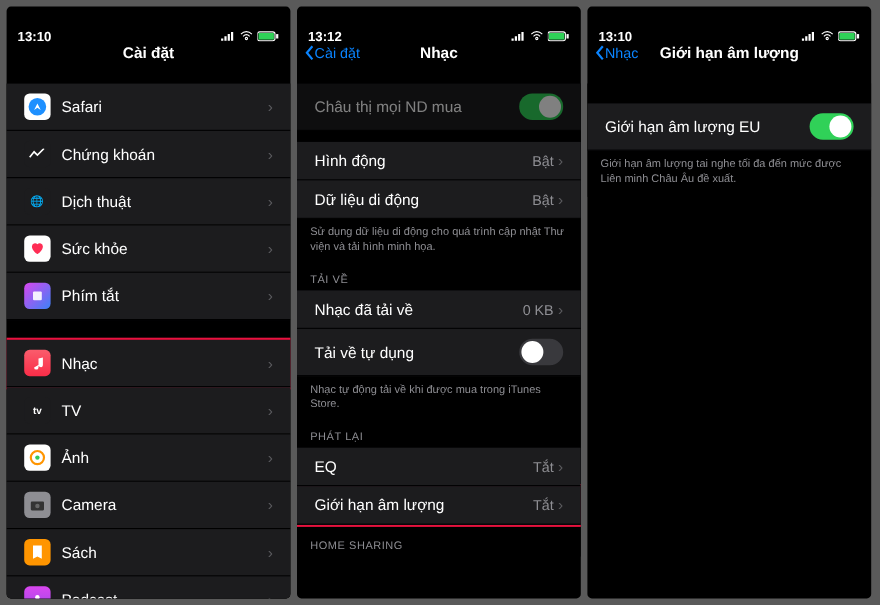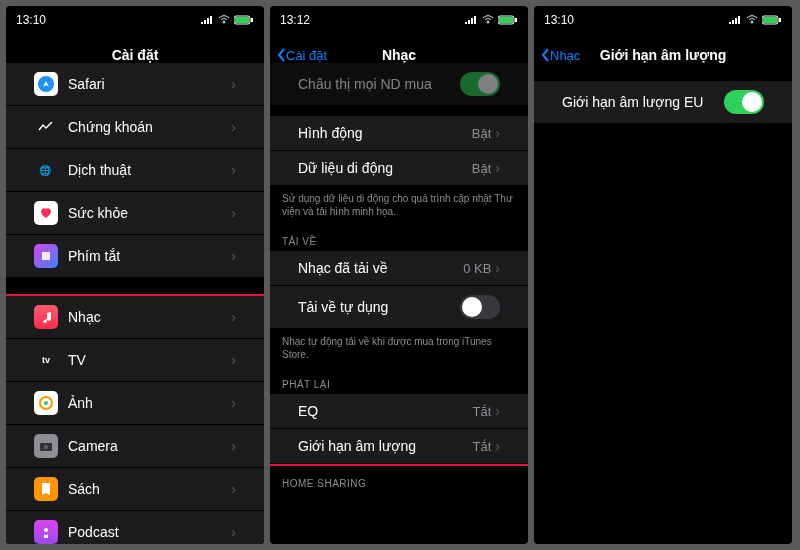--- a/index.html
+++ b/index.html
@@ -1,24 +1,24 @@
 <!DOCTYPE html>
 <html><head>
 <meta charset="utf-8">
 <style>
 body{margin:0;background:#5a5a5a;font-family:-apple-system,Helvetica,Arial,sans-serif;width:800px;height:550px;overflow:hidden}
 .phones{display:flex;gap:6px;padding:6px}
 .phone{background:#000;width:258px;height:538px;border-radius:4px;overflow:hidden;position:relative;color:#fff;font-size:13px}
-.sbar{display:flex;justify-content:space-between;align-items:center;padding:7px 10px 0;font-size:12px;font-weight:400}
+.sbar{display:flex;justify-content:space-between;align-items:center;padding:20px 10px 0;font-size:12px;font-weight:700}
 .sicons{display:flex;gap:3px;align-items:center}
-.nav{display:flex;align-items:flex-end;justify-content:center;position:relative;height:36px}
+.nav{display:flex;align-items:flex-start;justify-content:center;position:relative;height:36px}
 .back{position:absolute;left:6px;display:flex;align-items:center;color:#0a84ff;font-size:13px}
 .title{font-weight:600;font-size:14px}
 .list{background:#000}
-.row{display:flex;align-items:center;padding:9px 28px;background:#1c1c1e;border-bottom:1px solid #000;position:relative}
+.row{display:flex;align-items:center;padding:9px 16px;background:#1c1c1e;border-bottom:1px solid #000;position:relative}
 .icon{width:24px;height:24px;border-radius:5px;margin-right:10px;display:flex;align-items:center;justify-content:center;font-size:13px;flex-shrink:0}
 .label{flex:1;font-size:14px}
 .val{color:#8e8e93;font-size:13px;margin-right:4px}
 .chev{color:#5a5a5e;font-size:14px}
 .gap{height:18px;background:#000}
 .hl{border:2px solid #e8123f;margin:-2px}
 .sect{color:#8e8e93;font-size:10px;padding:8px 12px 4px;text-transform:uppercase;letter-spacing:0.5px}
 .foot{color:#8e8e93;font-size:10px;padding:6px 12px 10px;line-height:1.3}
 .toggle{width:40px;height:24px;border-radius:12px;position:relative;flex-shrink:0}
 .toggle.on{background:#30d158}
@@ -259,16 +259,17 @@
     <span class="title">Giới hạn âm lượng</span>
   </div>
   <div class="list">
     <div class="gap"></div>
     <div class="row">
           <span class="label">Giới hạn âm lượng EU</span>
           <div class="toggle on">
             <div class="knob"></div>
           </div>
         </div>
+    <div class="foot">Giới hạn âm lượng tai nghe tối đa đến mức được Liên minh Châu Âu đề xuất.</div>
   </div>
 </div>
 
 </div>
 
 </body></html>

